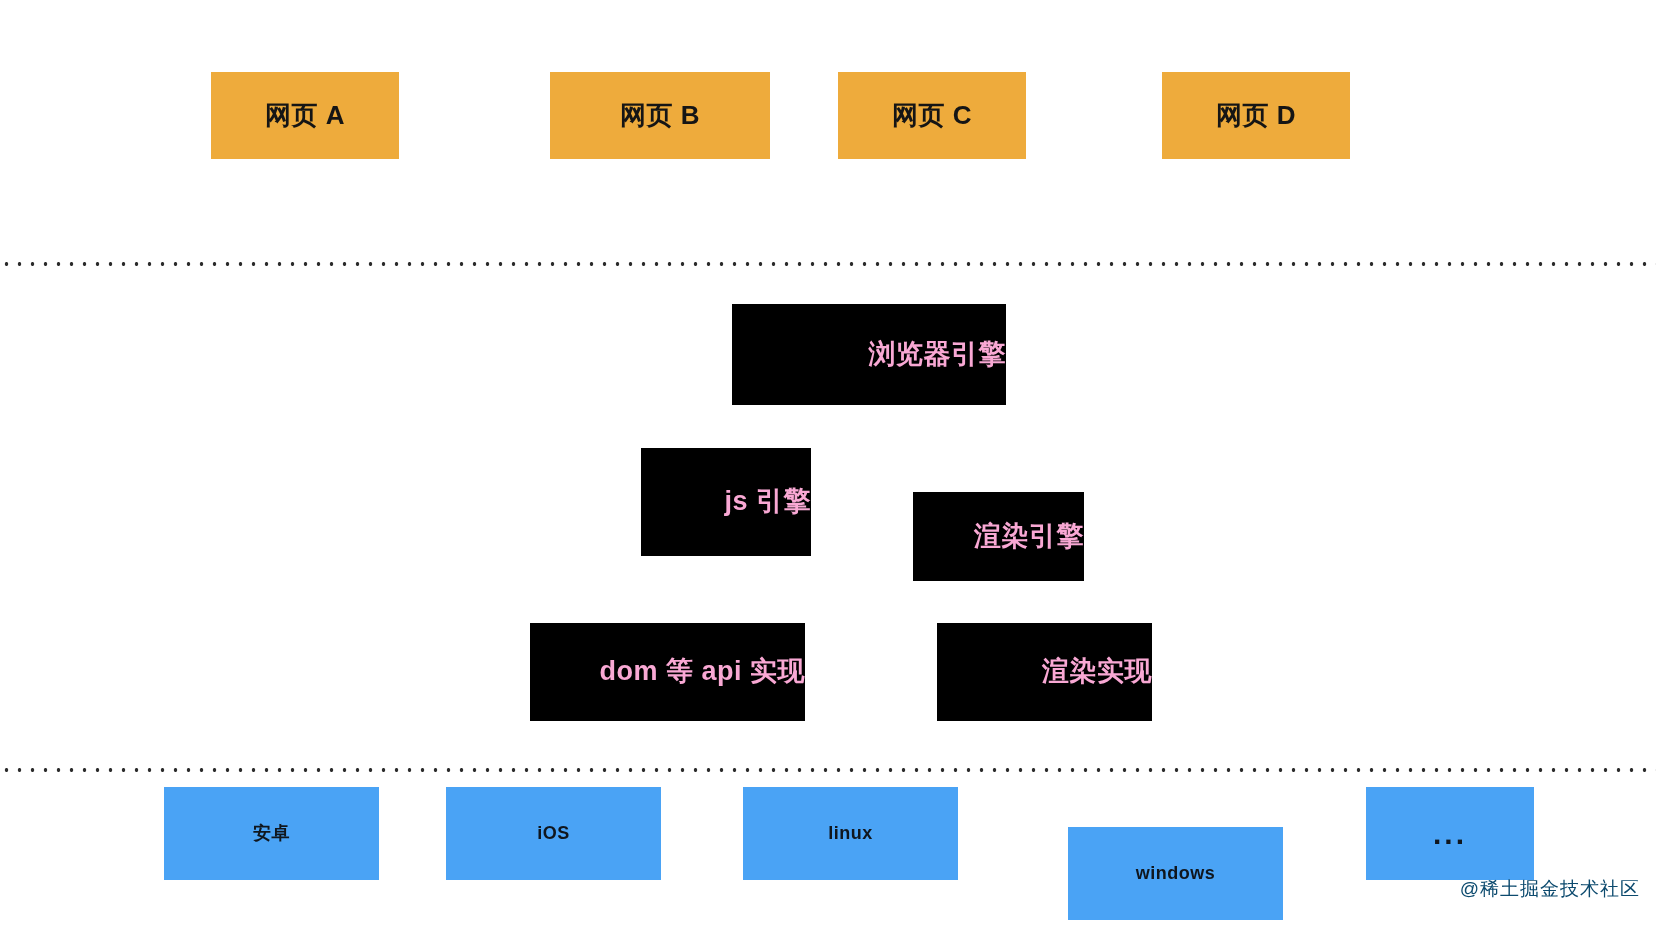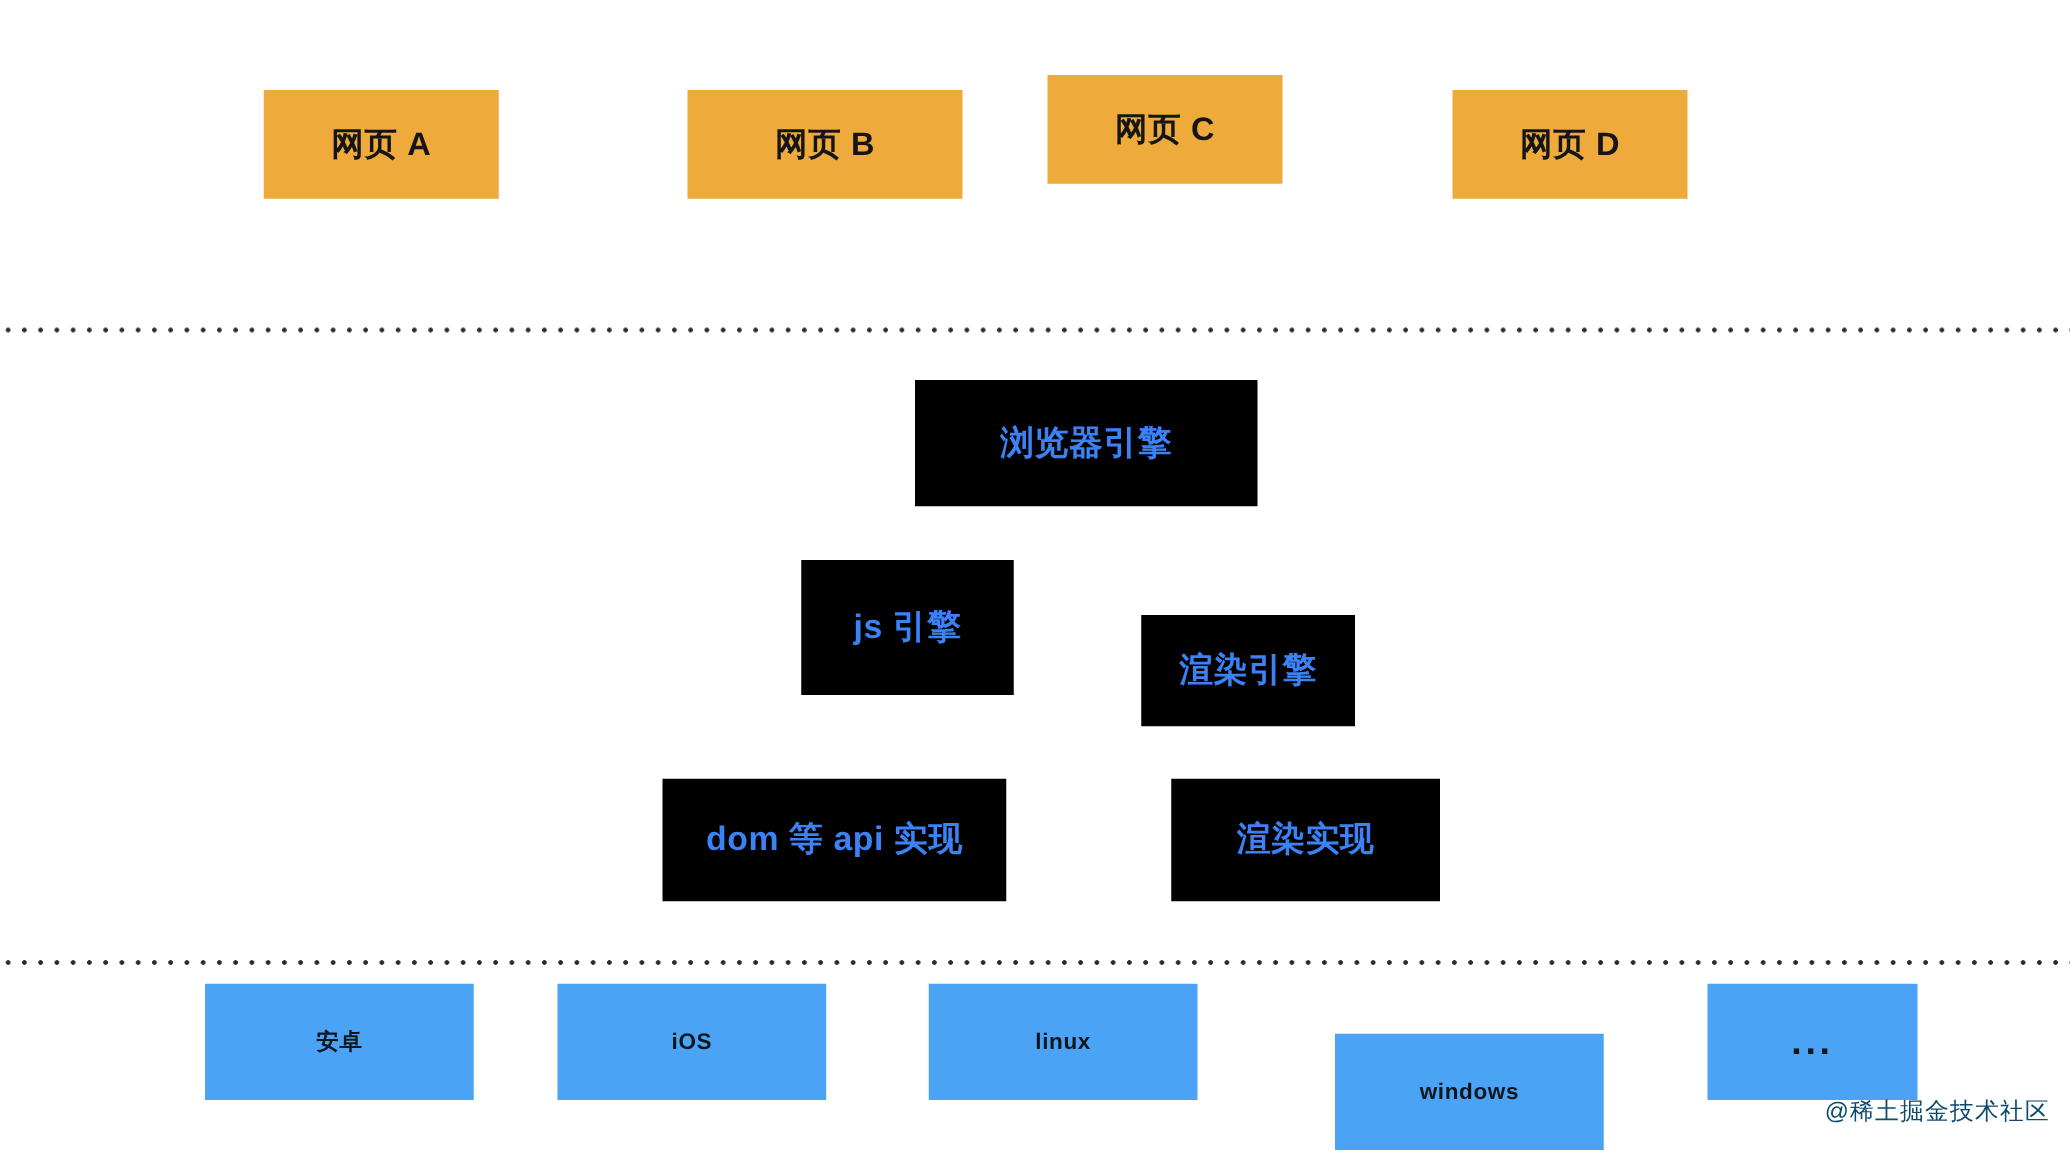--- a/index.html
+++ b/index.html
@@ -29,22 +29,23 @@
     letter-spacing: 0.5px;
     white-space: nowrap;
   }
   .node.page {
     background: #eeab3c;
     color: #151515;
     font-size: 26px;
   }
   .node.engine {
     background: #000000;
-    color: #3b82f6;
+    color: #f9a8d4;
     font-size: 27px;
+    justify-content: flex-end;
   }
   .node.os {
     background: #4aa3f5;
     color: #10161d;
     font-size: 18px;
   }
   .node.os.ellipsis {
     font-size: 30px;
     letter-spacing: 3px;
   }
@@ -73,21 +74,21 @@
 <body>
 
 <div id="canvas">
 
   <div class="node page" style="left: 211px; top: 72px; width: 188px; height: 87px;">
     <span>网页 A</span>
   </div>
   <div class="node page" style="left: 530px; top: 72px; width: 220px; height: 87px; margin-left: 20px;">
     <span>网页 B</span>
   </div>
-  <div class="node page" style="left: 838px; top: 60px; width: 188px; height: 87px;">
+  <div class="node page" style="left: 838px; top: 72px; width: 188px; height: 87px;">
     <span>网页 C</span>
   </div>
   <div class="node page" style="left: 1162px; top: 72px; width: 188px; height: 87px;">
     <span>网页 D</span>
   </div>
 
   <div class="divider" style="top: 262px;"></div>
 
   <div class="node engine" style="left: 732px; top: 304px; width: 274px; height: 101px;">
     <span>浏览器引擎</span>

